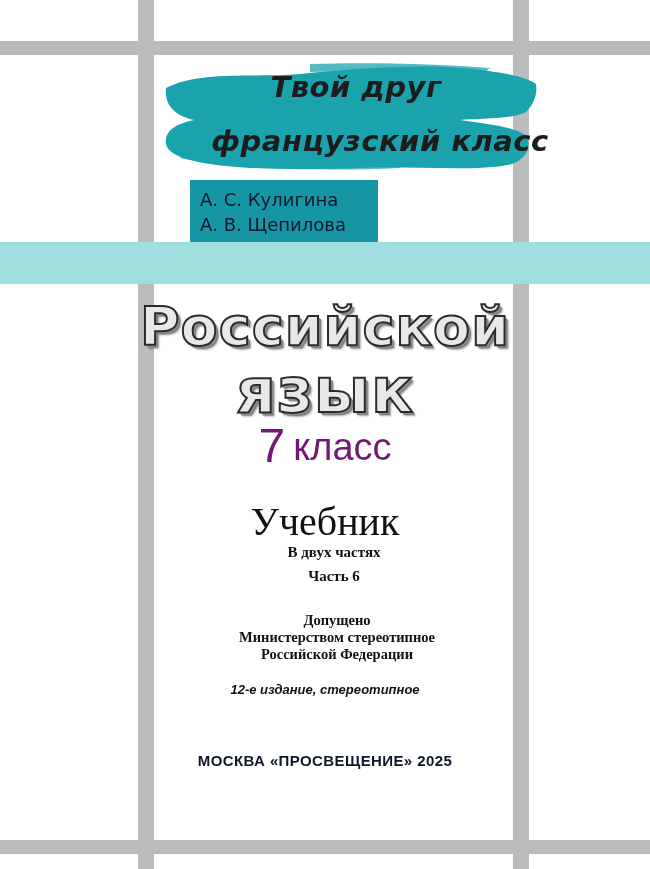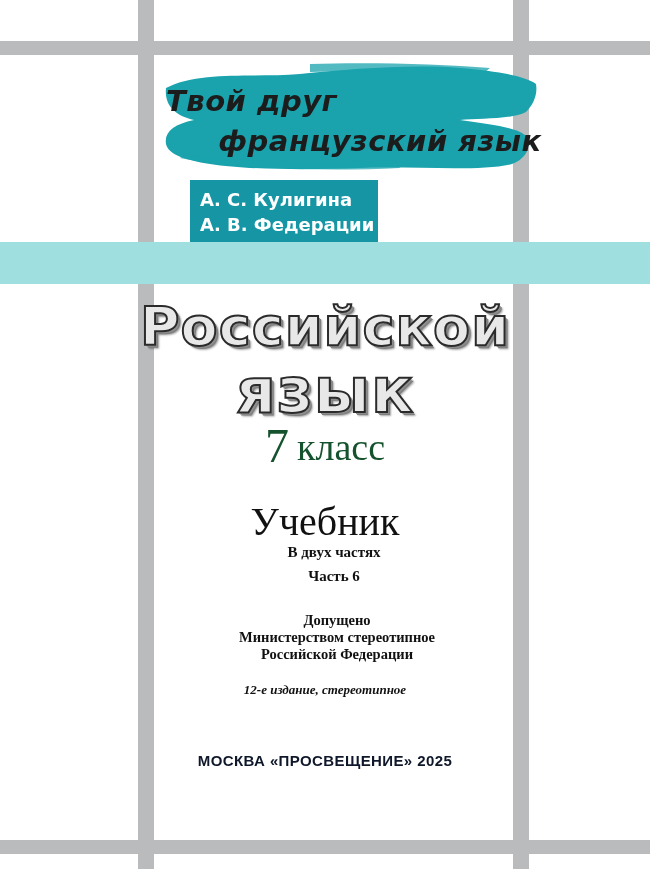--- a/index.html
+++ b/index.html
@@ -62,22 +62,23 @@
     left: 0;
     width: 100%;
     color: #1c1c1c;
     font-family: "DejaVu Sans", sans-serif;
     font-weight: bold;
     font-style: italic;
     letter-spacing: 0.5px;
     white-space: nowrap;
   }
   #series-line1 {
-    top: 22px;
+    top: 8px;
     font-size: 29px;
+    text-align: center;
     padding-left: 6px;
   }
   #series-line2 {
     top: 62px;
     font-size: 29px;
     text-align: center;
     padding-left: 30px;
   }
 
   
@@ -85,23 +86,23 @@
     position: absolute;
     left: 190px;
     top: 180px;
     width: 188px;
     height: 62px;
     background: #1696a5;
     padding: 7px 0 0 10px;
     box-sizing: border-box;
   }
   #authors-box .author {
-    color: #ffffff;
+    color: #0f172a;
     font-family: "DejaVu Sans", sans-serif;
-    font-weight: bold;
+    font-weight: normal;
     font-size: 18px;
     line-height: 25px;
     white-space: nowrap;
   }
 
   
   #main-title {
     position: absolute;
     left: 0;
     top: 300px;
@@ -124,22 +125,22 @@
   #main-title-l1 { font-size: 54px; }
   #main-title-l2 { font-size: 62px; margin-top: 6px; }
 
   
   #grade-line {
     position: absolute;
     left: 0;
     top: 418px;
     width: 650px;
     text-align: center;
-    font-family: Liberation Serif, serif;
-    color: #14532d;
+    font-family: Liberation Sans, sans-serif;
+    color: #701a75;
     white-space: nowrap;
   }
   #grade-num {
     font-size: 48px;
     font-weight: normal;
     vertical-align: -2px;
   }
   #grade-word {
     font-size: 38px;
     margin-left: 8px;
@@ -185,21 +186,21 @@
     margin-left: 12px;
   }
 
   
   #edition {
     position: absolute;
     left: 0;
     top: 682px;
     width: 650px;
     text-align: center;
-    font-family: Liberation Serif, serif;
+    font-family: Liberation Sans, sans-serif;
     font-style: italic;
     font-weight: bold;
     font-size: 13px;
     color: #111;
   }
 
   
   #publisher {
     position: absolute;
     left: 0;
@@ -227,26 +228,26 @@
   <div id="series-brush">
     <svg class="brush-bg" viewBox="0 0 380 110" preserveAspectRatio="none">
       <path d="M6,26 C40,8 96,16 140,12 C190,7 250,2 300,6 C336,9 366,14 376,22
                C378,34 372,44 366,50 C350,58 318,56 300,58 C330,62 358,66 366,74
                C372,82 368,96 352,102 C320,110 252,104 200,106 C150,108 88,108 50,102
                C24,98 8,92 6,82 C4,70 14,62 34,58 C16,54 4,44 6,26 Z" fill="#1aa3ad"></path>
       <path d="M150,2 C210,0 280,2 330,6 L320,14 C260,10 200,8 150,10 Z" fill="#1aa3ad" opacity="0.75"></path>
       <path d="M20,96 C70,106 160,110 240,106 L236,98 C160,102 76,100 26,92 Z" fill="#1aa3ad" opacity="0.7"></path>
     </svg>
     <div id="series-line1">Твой друг</div>
-    <div id="series-line2">французский язык</div>
+    <div id="series-line2">французский класс</div>
   </div>
 
   <div id="authors-box">
     <div class="author">А. С. Кулигина</div>
-    <div class="author">А. В. Федерации</div>
+    <div class="author">А. В. Щепилова</div>
   </div>
 
   <div id="main-title">
     <div class="tline" id="main-title-l1">Российской</div>
     <div class="tline" id="main-title-l2">язык</div>
   </div>
 
   <div id="grade-line">
     <span id="grade-num">7</span><span id="grade-word">класс</span>
   </div>

